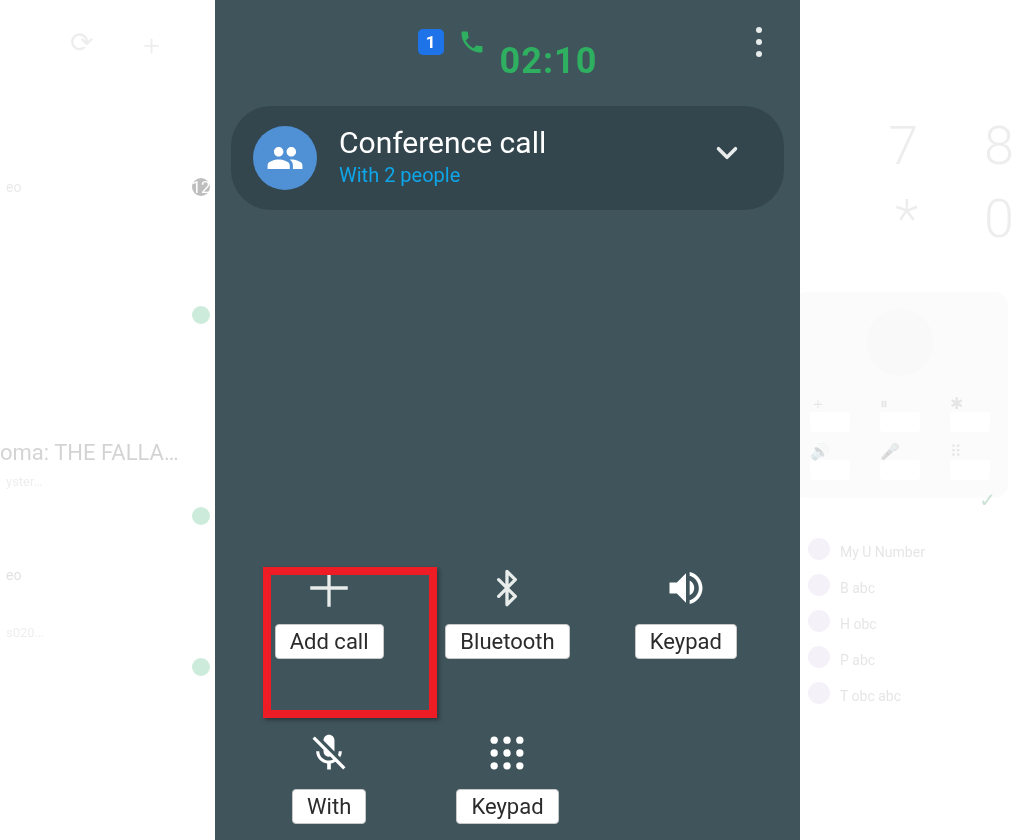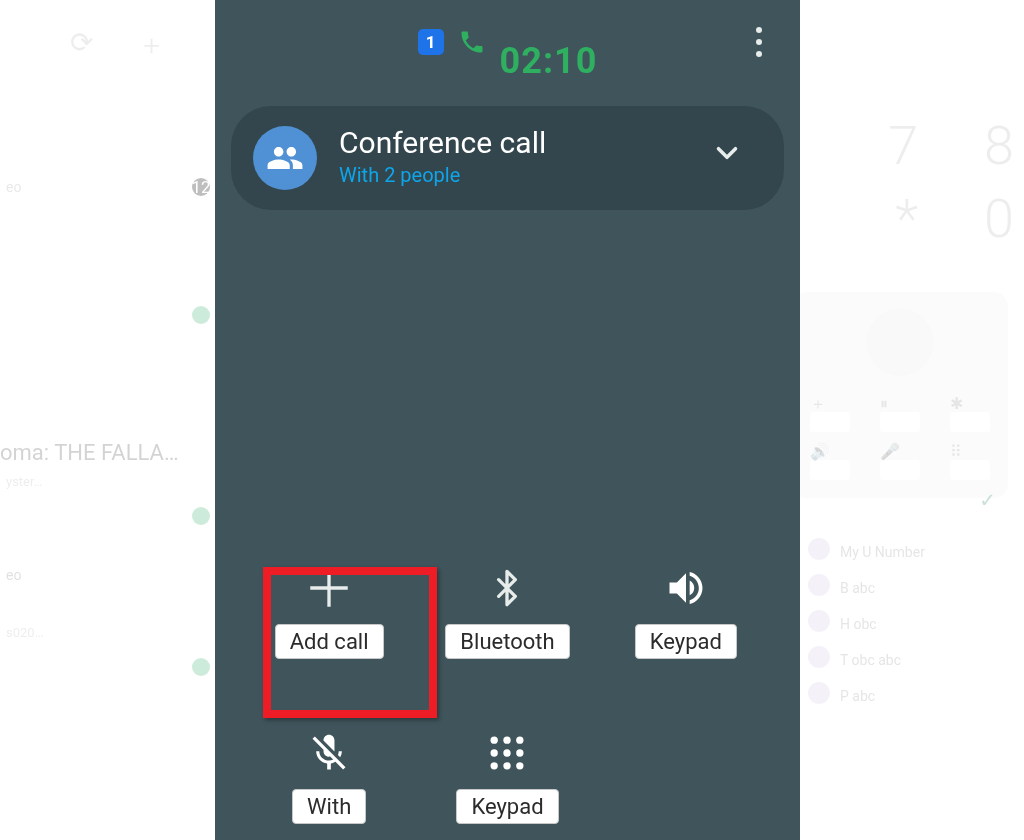--- a/index.html
+++ b/index.html
@@ -252,25 +252,25 @@
     <div class="c">
         <div class="cav"></div>
         <span>B abc</span>
       </div>
     <div class="c">
         <div class="cav"></div>
         <span>H obc</span>
       </div>
     <div class="c">
         <div class="cav"></div>
+        <span>P abc</span>
+      </div>
+    <div class="c">
+        <div class="cav"></div>
         <span>T obc abc</span>
-      </div>
-    <div class="c">
-        <div class="cav"></div>
-        <span>P abc</span>
       </div>
   </div>
 </div>
 
 <div class="phone">
 
   <div class="statusbar">
     <span class="sim-badge" style="background:#1e73e8;color:#fff">1</span>
     <span class="phone-icon">
       <svg width="28" height="28" viewBox="0 0 24 24" fill="#2fb061">

